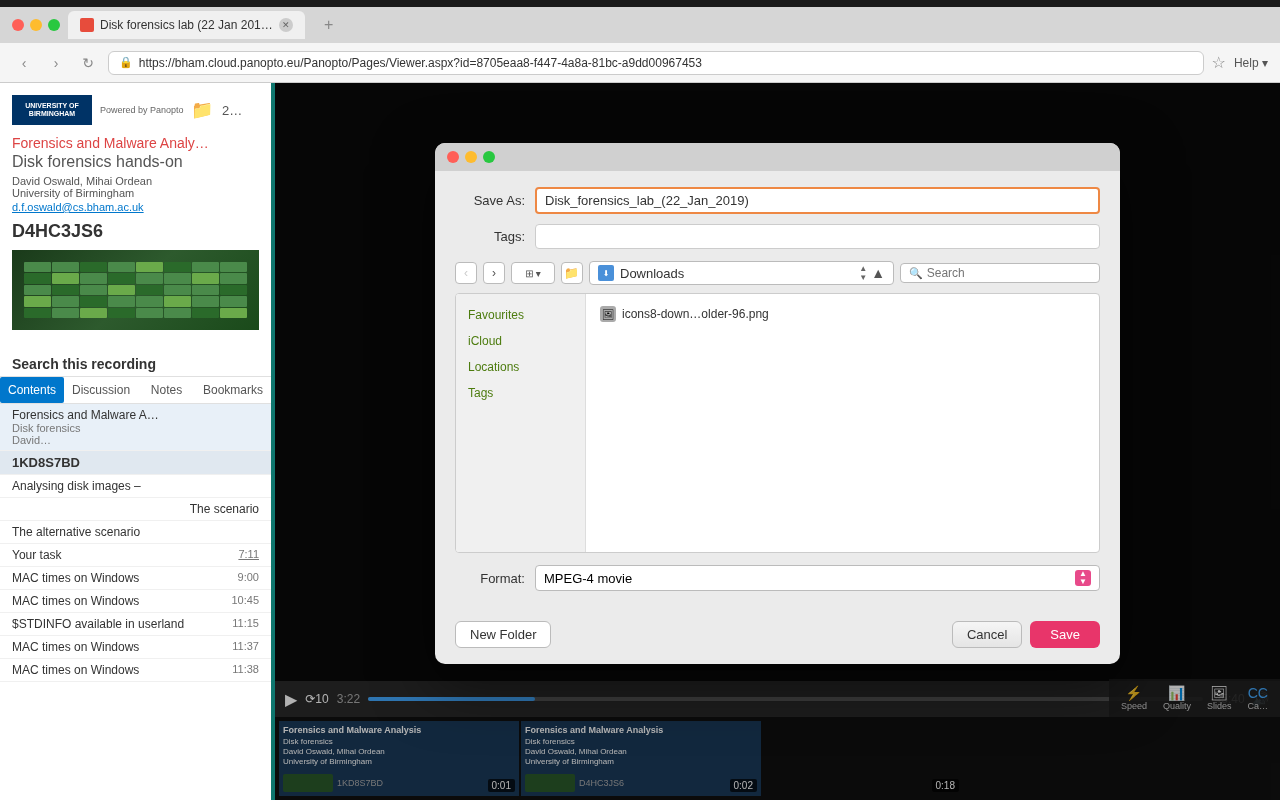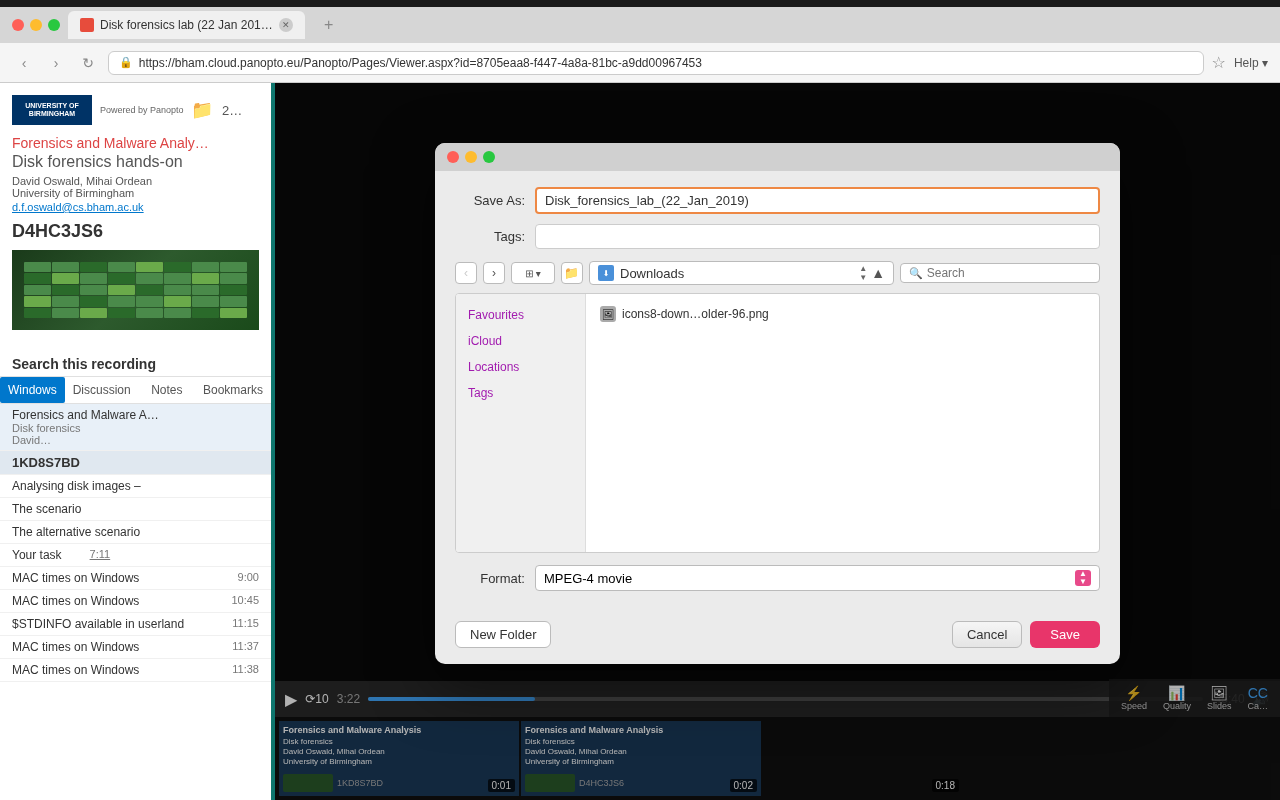--- a/index.html
+++ b/index.html
@@ -95,21 +95,21 @@
     .view-btn { width: 44px; height: 22px; border: 1px solid #bbb; border-radius: 4px; background: white; display: flex; align-items: center; justify-content: center; cursor: pointer; font-size: 10px; color: #555; gap: 2px; }
     .new-folder-icon { width: 22px; height: 22px; border: 1px solid #bbb; border-radius: 4px; background: white; display: flex; align-items: center; justify-content: center; cursor: pointer; font-size: 12px; }
     .location-selector { flex: 1; display: flex; align-items: center; border: 1px solid #bbb; border-radius: 4px; background: white; padding: 2px 8px; font-size: 13px; color: #333; cursor: pointer; }
     .location-icon { width: 16px; height: 16px; background: #4a90d9; border-radius: 2px; margin-right: 6px; display: flex; align-items: center; justify-content: center; }
     .chevrons { margin-left: auto; display: flex; flex-direction: column; font-size: 8px; color: #666; }
     .search-box { border: 1px solid #bbb; border-radius: 4px; background: white; padding: 2px 8px; font-size: 13px; width: 200px; display: flex; align-items: center; gap: 4px; }
     .search-icon-sm { color: #888; font-size: 11px; }
 
     .file-browser { display: flex; border: 1px solid #ccc; border-radius: 4px; background: white; margin-bottom: 12px; overflow: hidden; height: 260px; }
     .file-sidebar { width: 130px; background: #f0f0f0; border-right: 1px solid #ddd; padding: 8px 0; }
-    .file-sidebar-item { padding: 6px 12px; font-size: 12px; color: #a21caf; cursor: pointer; }
+    .file-sidebar-item { padding: 6px 12px; font-size: 12px; color: #4d7c0f; cursor: pointer; }
     .file-list { flex: 1; padding: 8px; }
     .file-item { display: flex; align-items: center; gap: 6px; padding: 4px 6px; border-radius: 4px; cursor: pointer; }
     .file-icon { width: 16px; height: 16px; background: #888; border-radius: 2px; }
     .file-name { font-size: 12px; color: #333; }
 
     .format-row { display: flex; align-items: center; gap: 10px; margin-bottom: 14px; }
     .format-label { font-size: 13px; color: #333; text-align: right; width: 70px; }
     .format-select { flex: 1; border: 1px solid #bbb; border-radius: 4px; padding: 4px 8px; font-size: 13px; background: white; display: flex; align-items: center; justify-content: space-between; cursor: pointer; }
     .format-chevron { width: 16px; height: 16px; background: #e84a8a; border-radius: 3px; display: flex; align-items: center; justify-content: center; color: white; font-size: 10px; }
 
@@ -215,51 +215,51 @@
             <div class="thumb-cell"></div>
             <div class="thumb-cell"></div>
           </div>
         </div>
       </div>
     </div>
 
     <div class="search-recording">Search this recording</div>
 
     <div class="sidebar-tabs">
-      <button class="sidebar-tab active">Windows</button>
+      <button class="sidebar-tab active">Contents</button>
       <button class="sidebar-tab">Discussion</button>
       <button class="sidebar-tab">Notes</button>
       <button class="sidebar-tab">Bookmarks</button>
     </div>
 
     <div class="sidebar-content">
       <div class="content-item" style="background:#e8f0f8;">
         <div style="font-size:12px;color:#333;">Forensics and Malware A…</div>
         <div style="font-size:11px;color:#777;">Disk forensics<br>David…</div>
       </div>
       <div class="content-item highlighted">
         <div style="font-size:13px;font-weight:600;color:#333;">1KD8S7BD</div>
       </div>
       <div class="content-item">
         <div style="display:flex;justify-content:space-between;">
           <span style="font-size:12px;color:#333;">Analysing disk images –</span>
         </div>
       </div>
       <div class="content-item">
-        <div style="display:flex;justify-content:flex-start;">
+        <div style="display:flex;justify-content:flex-end;">
           <span style="font-size:12px;color:#333;">The scenario</span>
         </div>
       </div>
       <div class="content-item">
         <div style="display:flex;justify-content:space-between;">
           <span style="font-size:12px;color:#333;">The alternative scenario</span>
         </div>
       </div>
       <div class="content-item">
-        <div style="display:flex;gap:28px;">
+        <div style="display:flex;justify-content:space-between;gap:28px;">
           <span style="font-size:12px;color:#333;">Your task</span>
           <span style="font-size:11px;color:#777;text-decoration:underline;">7:11</span>
         </div>
       </div>
       <div class="content-item">
         <div style="display:flex;justify-content:space-between;">
           <span style="font-size:12px;color:#333;">MAC times on Windows</span>
           <span style="font-size:11px;color:#777;">9:00</span>
         </div>
       </div>

